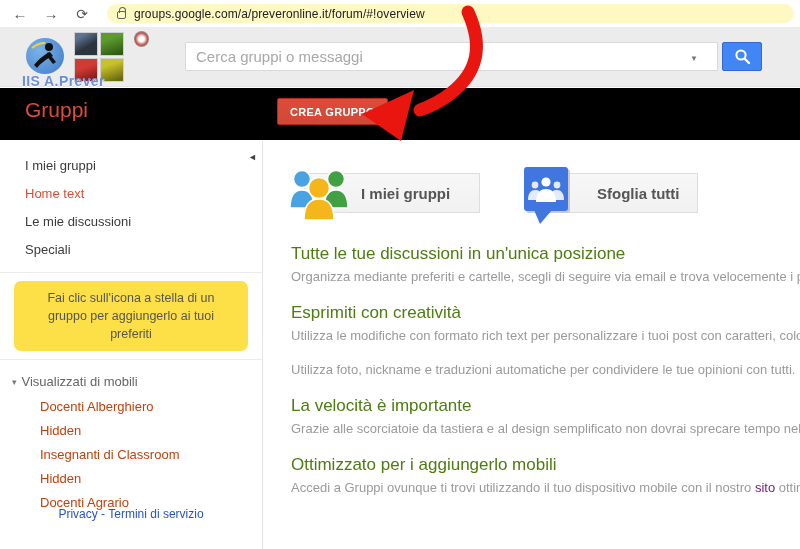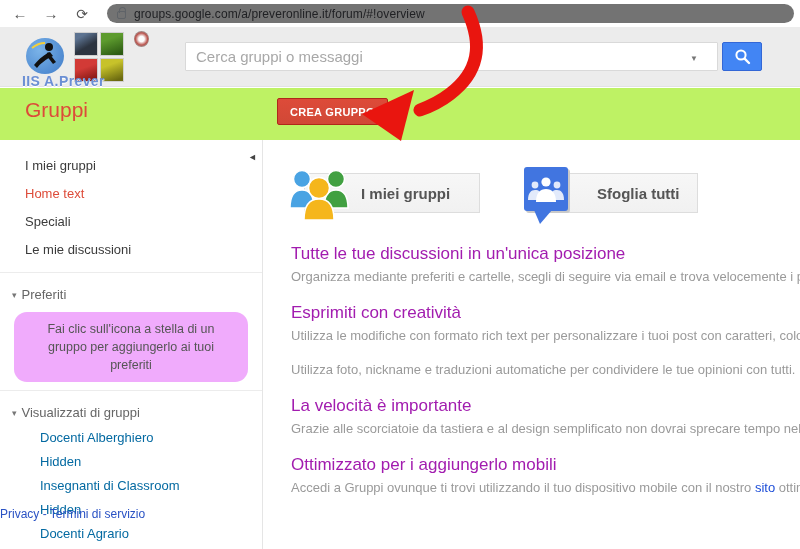--- a/index.html
+++ b/index.html
@@ -5,21 +5,21 @@
   * { margin:0; padding:0; box-sizing:border-box; }
   html,body { width:800px; height:549px; overflow:hidden; background:#fff;
               font-family:"Liberation Sans", sans-serif; }
   .page { position:relative; width:800px; height:549px; background:#fff; }
 
   
   .browser-bar { position:absolute; top:0; left:0; width:800px; height:27px;
                  background:#fff; display:flex; align-items:center; }
   .nav-ico { width:22px; text-align:center; font-size:15px; color:#555; margin-left:9px; cursor:pointer; }
   .nav-ico.reload { font-size:14px; }
-  .url-pill { margin-left:14px; flex:1; margin-right:6px; height:19px; background:#737373;
+  .url-pill { margin-left:14px; flex:1; margin-right:6px; height:19px; background:#fef9c3;
               border-radius:10px; display:flex; align-items:center; padding:0 10px; }
   .lock { width:9px; height:8px; border:1.4px solid #5f6368; border-radius:2px; position:relative; margin-right:8px; margin-top:3px;}
   .lock:before { content:""; position:absolute; top:-5px; left:0.6px; width:5px; height:5px;
                  border:1.4px solid #5f6368; border-bottom:none; border-radius:4px 4px 0 0; }
   .url-text { font-size:12px; color:#202124; letter-spacing:.1px; }
 
   
   .header { position:absolute; top:27px; left:0; width:800px; height:60px; background:#ececec;
             border-bottom:1px solid #e3e3e3; }
   .logo { position:absolute; left:22px; top:3px; width:150px; height:58px; cursor:pointer; }
@@ -40,60 +40,60 @@
   .search-wrap { position:absolute; left:185px; top:15px; height:29px; display:flex; }
   .search-input { width:533px; height:29px; border:1px solid #d9d9d9; border-radius:1px; background:#fff;
                   font-size:15px; color:#b91c1c; padding:0 22px 0 10px;
                   font-family:"Liberation Sans",sans-serif; }
   .search-input::placeholder { color:#a8a8a8; }
   .search-caret { position:absolute; left:505px; top:12px; font-size:8px; color:#777; cursor:pointer; }
   .search-btn { width:40px; height:29px; margin-left:4px; background:#4285f4; border:1px solid #3367d6;
                 border-radius:2px; display:flex; align-items:center; justify-content:center; cursor:pointer; }
 
   
-  .toolbar { position:absolute; top:88px; left:0; width:800px; height:52px; background:#bef264; }
+  .toolbar { position:absolute; top:88px; left:0; width:800px; height:52px; background:#000000; }
   .page-title { position:absolute; left:25px; top:10px; font-size:21px; color:#dd4b39; }
   .create-btn { position:absolute; left:277px; top:10px; padding:7px 12px 6px;
                 background:linear-gradient(#dd4b39,#d14836); border:1px solid #b0281a; border-radius:2px;
                 color:#fff; font-size:11px; font-weight:bold; letter-spacing:.3px; cursor:pointer; }
 
   
   .sidebar { position:absolute; top:140px; left:0; width:263px; height:409px; background:#fff;
              border-right:1px solid #e5e5e5; }
   .collapse { position:absolute; right:5px; top:12px; font-size:9px; color:#444; cursor:pointer; }
   .nav-item { padding:6px 0 7px 25px; font-size:13px; color:#3b3b3b; cursor:pointer; }
   .nav-item.active { color:#dd4b39; }
   .side-div { border-top:1px solid #ececec; margin:8px 0 8px 0; }
   .section-head { padding:6px 0 6px 12px; font-size:13px; color:#666; cursor:pointer; }
   .tri { font-size:9px; color:#777; margin-right:5px; vertical-align:1px; }
-  .tip-box { margin:4px 14px 6px 14px; background:#f0abfc; border-radius:13px; padding:8px 24px;
+  .tip-box { margin:4px 14px 6px 14px; background:#fde047; border-radius:7px; padding:8px 24px;
              font-size:12.5px; color:#555; text-align:center; line-height:1.45; }
-  .recent-item { padding:4px 0 5px 40px; font-size:13px; color:#0369a1; cursor:pointer; }
-  .side-footer { position:absolute; bottom:28px; width:100%; font-size:12px; color:#2a52c4; }
+  .recent-item { padding:4px 0 5px 40px; font-size:13px; color:#c2410c; cursor:pointer; }
+  .side-footer { position:absolute; bottom:28px; width:100%; text-align:center; font-size:12px; color:#2a52c4; }
   .side-footer a { color:#2a52c4; text-decoration:none; cursor:pointer; }
   .side-sep { color:#2a52c4; }
 
   
   .main { position:absolute; top:140px; left:264px; width:536px; height:409px; overflow:hidden; }
   .big-buttons { display:flex; gap:42px; margin:26px 0 0 24px; }
   .bigbtn { position:relative; height:56px; cursor:pointer; }
   .bigbtn .plate { position:absolute; left:16px; top:7px; height:40px;
                    background:linear-gradient(#f7f7f7,#f1f1f1); border:1px solid #ddd;
                    display:flex; align-items:center; font-size:15px; font-weight:bold; color:#555; }
   .bigbtn.mygroups { width:192px; }
   .bigbtn.mygroups .plate { width:176px; padding-left:56px; }
   .bigbtn.browse { width:176px; }
   .bigbtn.browse .plate { width:160px; padding-left:58px; }
   .bigicon { position:absolute; left:0; top:0; }
 
   .features { margin:22px 0 0 27px; }
   .feature { margin-bottom:19px; }
-  .f-title { font-size:17px; color:#a21caf; margin-bottom:5px; }
+  .f-title { font-size:17px; color:#4d7c0f; margin-bottom:5px; }
   .f-desc { font-size:13px; color:#9a9a9a; white-space:nowrap; overflow:hidden; width:520px; }
-  .f-desc a { color:#1d4ed8; text-decoration:none; cursor:pointer;margin-top:16px; }
+  .f-desc a { color:#701a75; text-decoration:none; cursor:pointer;margin-top:16px; }
 
   
   .arrow-overlay { position:absolute; top:0; left:0; width:800px; height:549px; pointer-events:none; z-index:50; }
 </style>
 </head>
 <body>
 
 <div class="page">
 
   <div class="browser-bar">
@@ -141,34 +141,31 @@
   <div class="toolbar">
     <div class="page-title">Gruppi</div>
     <button class="create-btn">CREA GRUPPO</button>
   </div>
 
   <div class="sidebar">
     <span class="collapse">◄</span>
     <div style="height:12px"></div>
     <div class="nav-item">I miei gruppi</div>
     <div class="nav-item active">Home text</div>
+    <div class="nav-item">Le mie discussioni</div>
     <div class="nav-item">Speciali</div>
-    <div class="nav-item">Le mie discussioni</div>
 
     <div class="side-div"></div>
 
+    <div class="tip-box">Fai clic sull'icona a stella di un gruppo per aggiungerlo ai tuoi preferiti</div>
+
+    <div class="side-div"></div>
+
     <div class="section-head">
-      <span class="tri">▾</span><span>Preferiti</span>
-    </div>
-    <div class="tip-box">Fai clic sull'icona a stella di un gruppo per aggiungerlo ai tuoi preferiti</div>
-
-    <div class="side-div"></div>
-
-    <div class="section-head">
-      <span class="tri">▾</span><span>Visualizzati di gruppi</span>
+      <span class="tri">▾</span><span>Visualizzati di mobili</span>
     </div>
     <div class="recent-item">Docenti Alberghiero</div>
     <div class="recent-item">Hidden</div>
     <div class="recent-item">Insegnanti di Classroom</div>
     <div class="recent-item">Hidden</div>
     <div class="recent-item">Docenti Agrario</div>
 
     <div class="side-footer">
       <a>Privacy</a><span class="side-sep"> - </span><a>Termini di servizio</a>
     </div>

